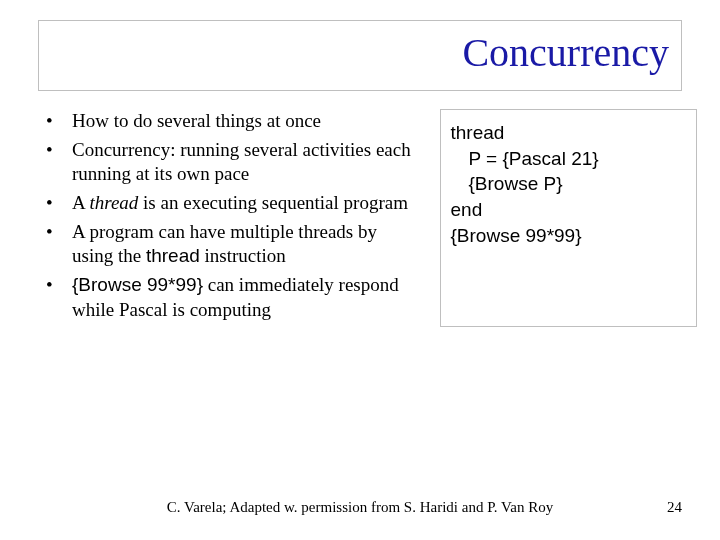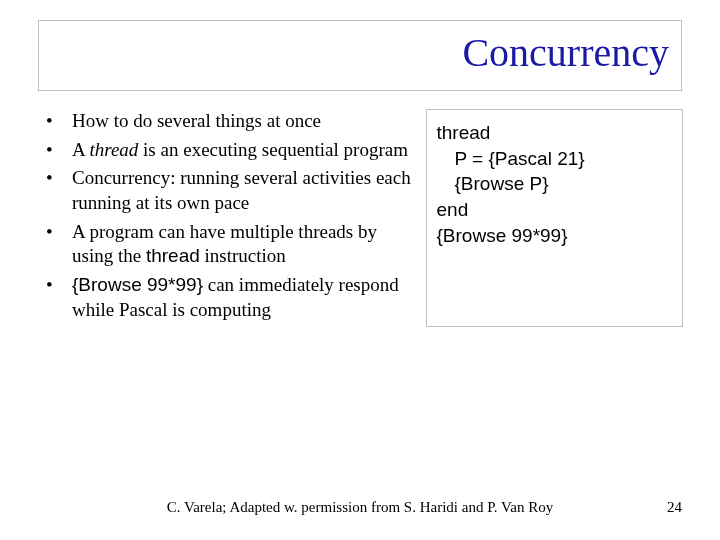--- a/index.html
+++ b/index.html
@@ -1,20 +1,20 @@
 <!DOCTYPE html>
 <html><head>
 <meta charset="utf-8">
 <style>
   * { margin: 0; padding: 0; box-sizing: border-box; }
   html, body { width: 720px; height: 540px; background: #fff; font-family: "Times New Roman", Times, serif; color: #000; }
   .slide { position: relative; width: 720px; height: 540px; padding: 20px 38px 0 38px; }
   .title-box { border: 1px solid #bfbfbf; padding: 8px 12px 14px 12px; margin-bottom: 18px; }
   .title { font-size: 40px; color: #1a1aa6; text-align: right; font-weight: 400; }
-  .body { display: flex; gap: 14px; }
+  .body { display: flex; gap: 28px; }
   .left { flex: 0 0 58%; }
   .right { flex: 0 0 40%; border: 1px solid #bfbfbf; padding: 10px 10px 14px 10px; font-family: Arial, Helvetica, sans-serif; font-size: 19px; line-height: 1.35; }
   ul.bullets { list-style: none; font-size: 19px; line-height: 1.3; }
   ul.bullets li { position: relative; padding-left: 34px; margin-bottom: 4px; }
   ul.bullets li::before { content: "•"; position: absolute; left: 8px; top: 0; font-size: 19px; }
   .sans { font-family: Arial, Helvetica, sans-serif; }
   .ital { font-style: italic; }
   .kw { font-family: Arial, Helvetica, sans-serif; }
   .indent { padding-left: 18px; }
   .footer { position: absolute; bottom: 24px; left: 0; width: 720px; font-size: 15px; }
@@ -28,24 +28,24 @@
 
   <div class="title-box">
     <h1 class="title">Concurrency</h1>
   </div>
 
   <div class="body">
 
     <div class="left">
       <ul class="bullets">
         <li>How to do several things at once</li>
+        <li>Concurrency: running several activities each running at its own pace</li>
         <li>
           <span>A </span><span class="ital">thread</span><span> is an executing sequential program</span>
         </li>
-        <li>Concurrency: running several activities each running at its own pace</li>
         <li>
           <span>A program can have multiple threads by using the </span><span class="kw">thread</span><span> instruction</span>
         </li>
         <li>
           <span class="sans">{Browse 99*99}</span><span> can immediately respond while Pascal is computing</span>
         </li>
       </ul>
     </div>
 
     <div class="right">

